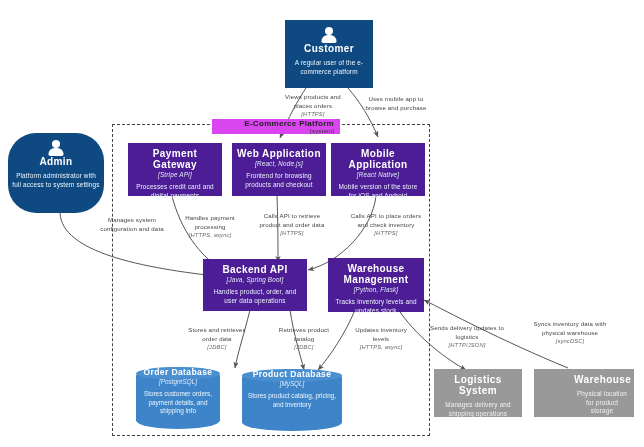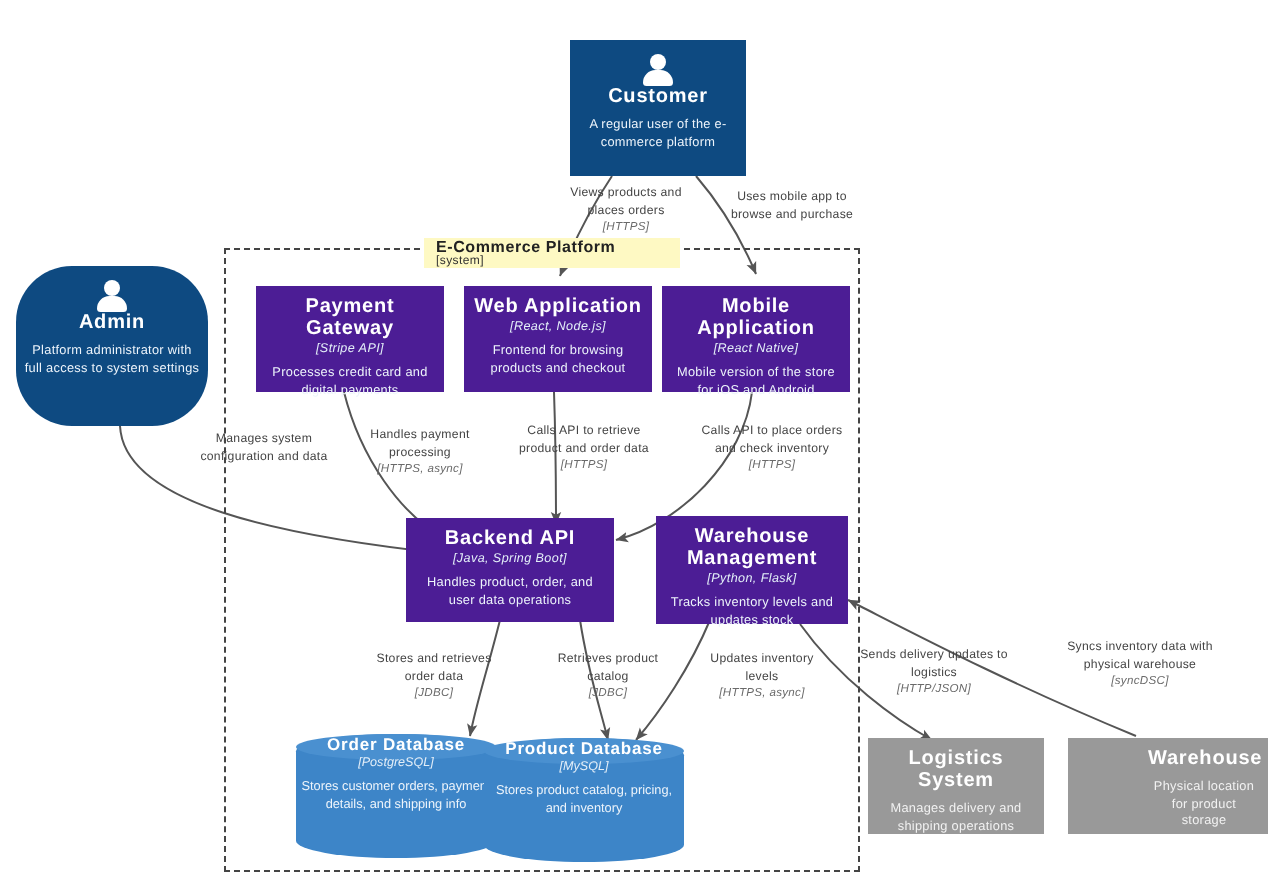--- a/index.html
+++ b/index.html
@@ -77,23 +77,23 @@
 
   
   .boundary{
     position:absolute;
     border:1.3px dashed #444444;
     box-sizing:border-box;
     background:transparent;
   }
   .boundary-label{
     position:absolute;
-    text-align:left;
+    text-align:right;
     color:#222222;
-    background:#fef9c3;
+    background:#d946ef;
     padding:0 6px;
     white-space:nowrap;
   }
   .boundary-label .bl-title{font-size:8px;font-weight:bold;display:block;letter-spacing:.3px;}
   .boundary-label .bl-sub{font-size:6px;display:block;color:#333;letter-spacing:.2px;}
 
   
   .elabel{
     position:absolute;
     text-align:center;
@@ -189,21 +189,21 @@
     <span class="tech">[Java, Spring Boot]</span>
     <span class="desc">Handles product, order, and user data operations</span>
   </div>
 
   <div class="node container" style="left:328px;top:258px;width:96px;height:54px;">
     <span class="title">Warehouse Management</span>
     <span class="tech">[Python, Flask]</span>
     <span class="desc">Tracks inventory levels and updates stock</span>
   </div>
 
-  <div class="db" style="left:136px;top:367px;width:100px;height:62px;margin-left:12px;">
+  <div class="db" style="left:136px;top:367px;width:84px;height:62px;">
     <span class="cyl"></span>
     <span class="cap"></span>
     <span class="dbtext">
       <span class="title">Order Database</span>
       <span class="tech">[PostgreSQL]</span>
       <span class="desc">Stores customer orders, payment details, and shipping info</span>
     </span>
   </div>
 
   <div class="db" style="left:242px;top:369px;width:100px;height:62px;">

